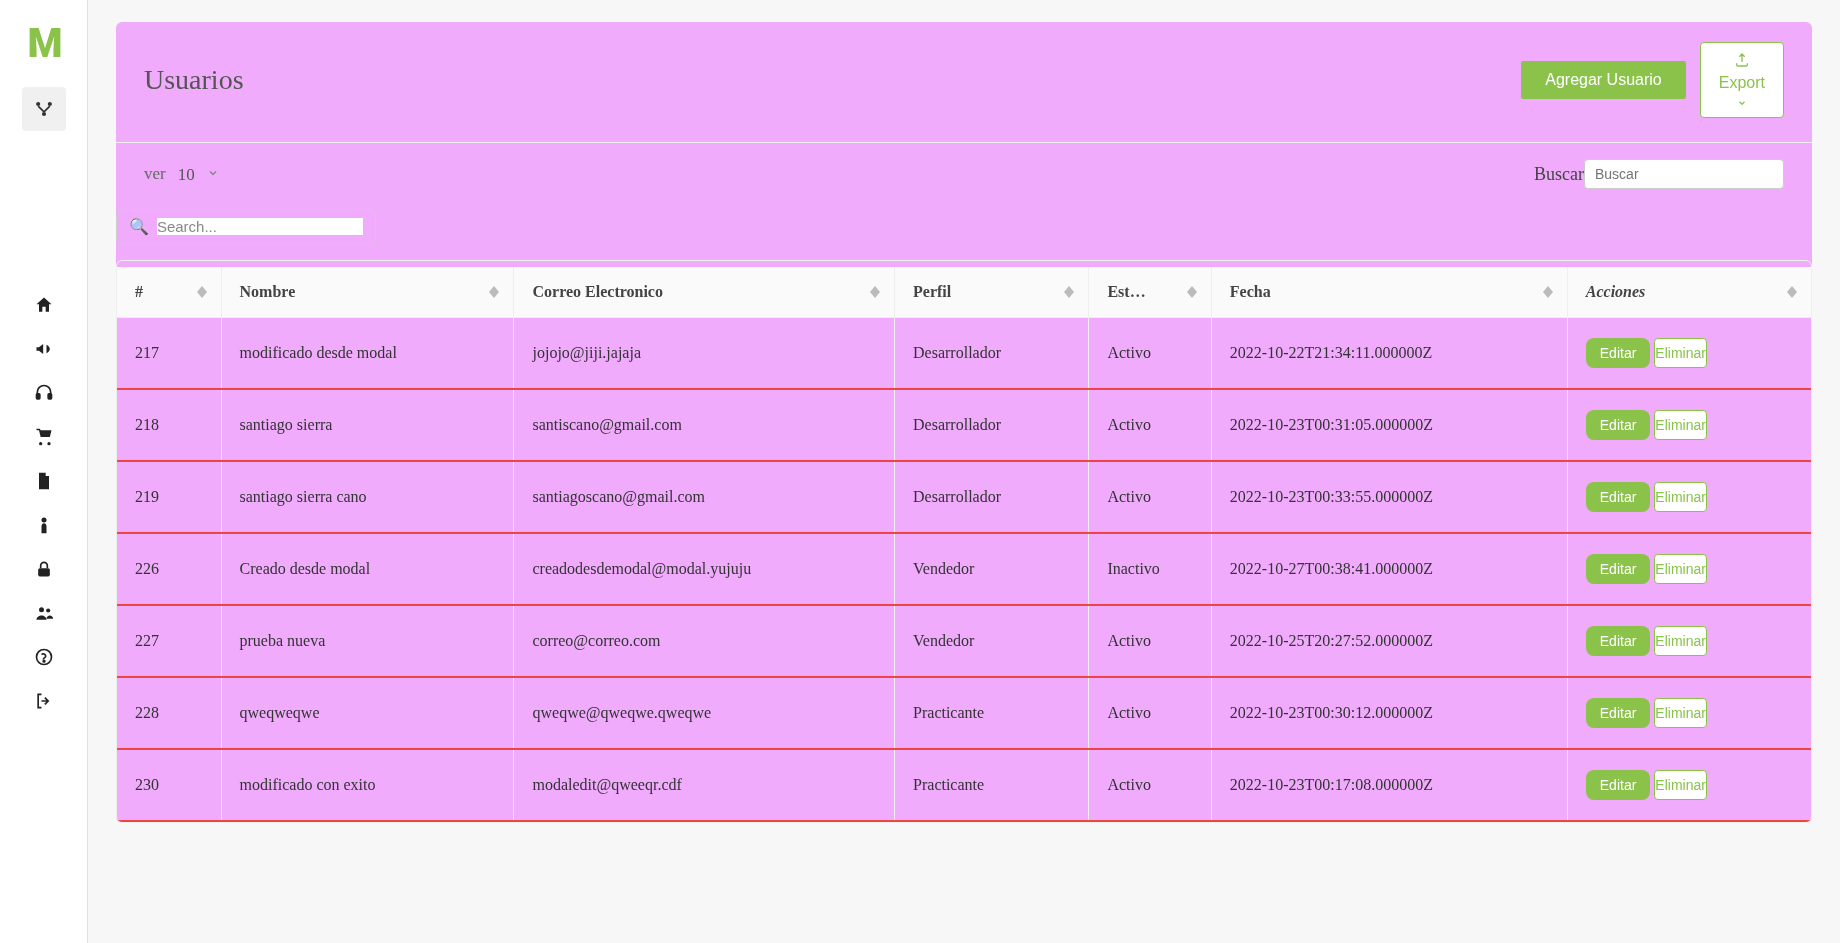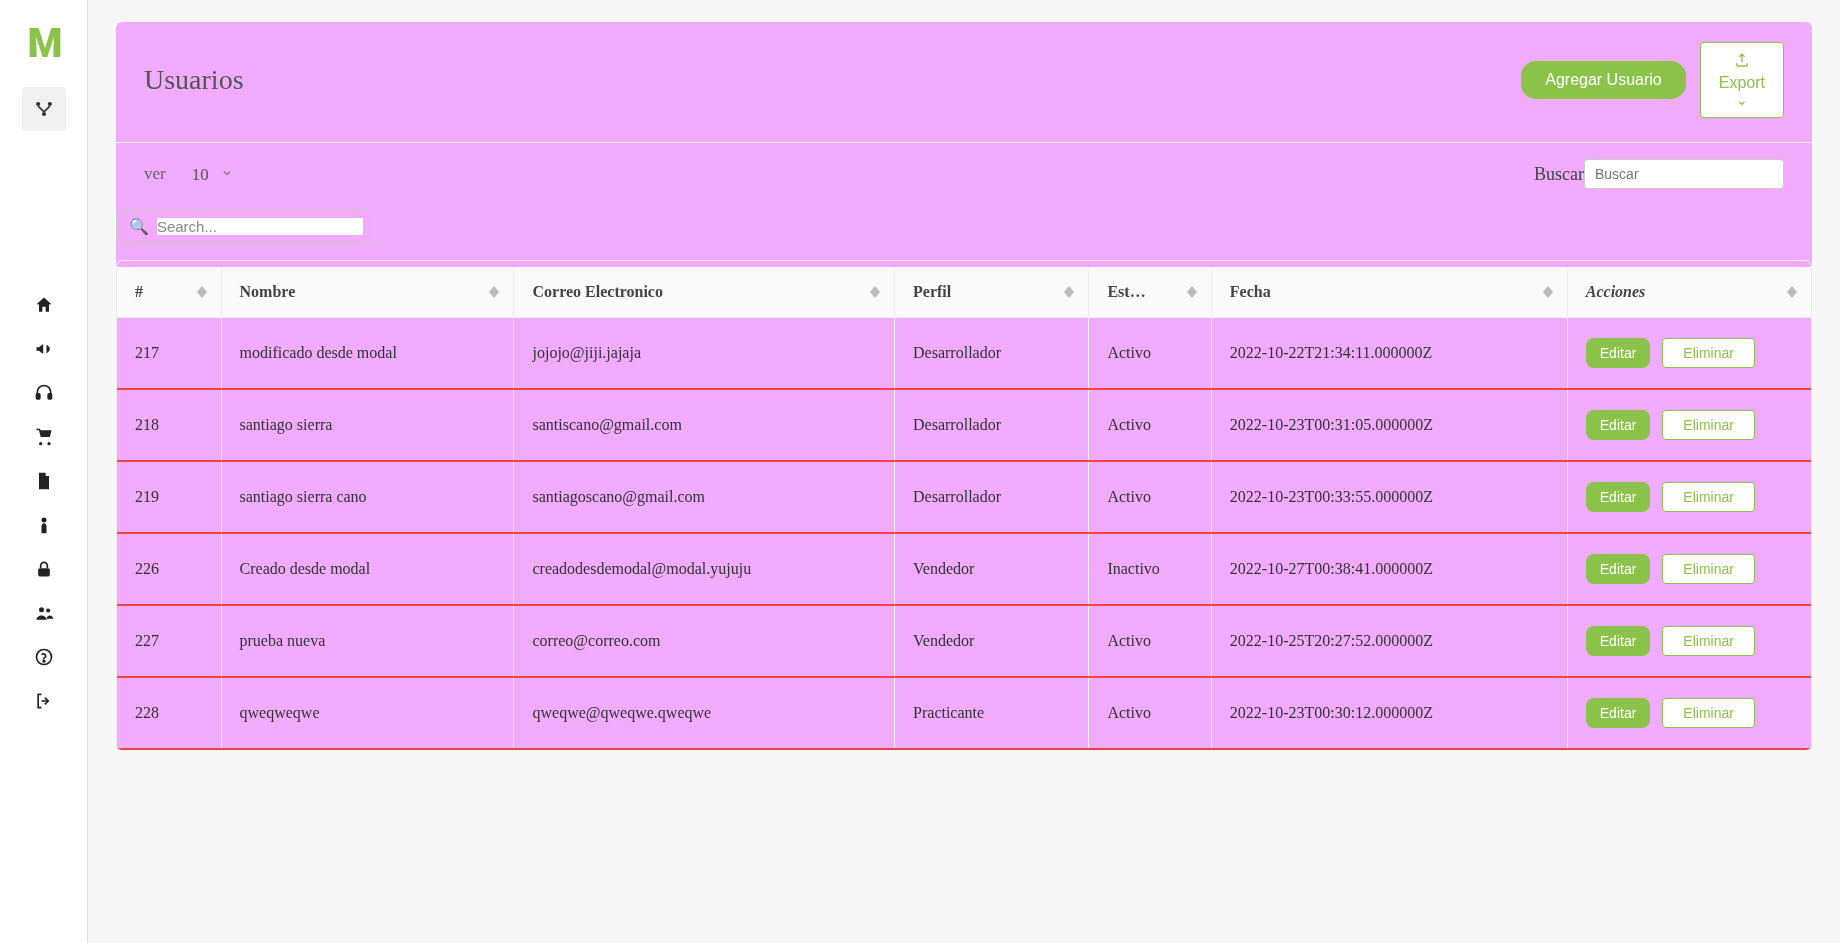--- a/index.html
+++ b/index.html
@@ -9,44 +9,44 @@
 .logo { color: #8bc34a; font-size: 40px; font-weight: 900; margin-bottom: 20px; letter-spacing: -3px; }
 .nav-icon-top { width: 44px; height: 44px; display: flex; align-items: center; justify-content: center; border-radius: 4px; background: #f0f0f0; margin-bottom: 16px; cursor: pointer; }
 .nav-spacer { height: 140px; }
 .nav-icon { width: 44px; height: 36px; display: flex; align-items: center; justify-content: center; cursor: pointer; margin-bottom: 8px; color: #222; }
 .nav-icon svg { width: 20px; height: 20px; }
 .main { flex: 1; padding: 22px 28px; background: #f7f7f7; }
 .card { background: #f0abfc; border-radius: 6px; padding: 0; }
 .card-header { display: flex; justify-content: space-between; align-items: center; padding: 20px 28px 24px 28px; border-bottom: 1px solid #eee; }
 .page-title { font-size: 28px; font-weight: 400; color: #555; font-family: Georgia, serif; }
 .header-actions { display: flex; gap: 14px; align-items: center; }
-.btn-primary { background: #8bc34a; color: #fff; border: none; padding: 10px 24px; border-radius: 15px; font-size: 16px; cursor: pointer; margin-left: 44px; }
+.btn-primary { background: #8bc34a; color: #fff; border: none; padding: 10px 24px; border-radius: 2px; font-size: 16px; cursor: pointer; margin-left: 44px; }
 .btn-export { background: #fff; color: #8bc34a; border: 1px solid #8bc34a; padding: 9px 18px; border-radius: 4px; font-size: 16px; cursor: pointer; display: flex; align-items: center; gap: 6px; flex-direction: column; }
 .controls-row { display: flex; justify-content: space-between; align-items: center; padding: 16px 28px 10px 28px; }
-.ver-group { display: flex; align-items: center; gap: 26px; color: #666; font-size: 17px; font-family: Georgia, serif; }
+.ver-group { display: flex; align-items: center; gap: 12px; color: #666; font-size: 17px; font-family: Georgia, serif; }
 .ver-select { border: none; background: transparent; font-size: 17px; color: #555; padding-right: 24px; cursor: pointer; font-family: Georgia, serif; appearance: none; }
 .ver-select-wrap { position: relative; display: inline-flex; align-items: center; }
 .ver-chev { position: absolute; right: 0; pointer-events: none; color: #888; }
 .buscar-group { display: flex; align-items: center; }
 .buscar-label { font-size: 18px; color: #444; font-family: Georgia, serif; }
 .buscar-input { border: 1px solid #ccc; border-radius: 4px; padding: 6px 10px; font-size: 14px; width: 200px; }
 .search-wrap { padding: 10px 0 16px 0; margin-left: 0; }
 .search-input-wrap { border: 1px solid #ccc; border-radius: 6px; padding: 7px 12px; display: flex; align-items: center; gap: 8px; width: 260px; margin-left: 0; }
 .search-input { border: none; outline: none; font-size: 15px; flex: 1; color: #555; }
 .search-input::placeholder { color: #888; }
 table { width: 100%; border-collapse: collapse; margin-top: 6px; }
 thead { background: #fafafa; }
 th { text-align: left; padding: 16px 18px; font-size: 16px; color: #444; border-bottom: 1px solid #eee; border-right: 1px solid #eee; font-weight: 600; font-family: Georgia, serif; position: relative; }
 th:last-child { border-right: none; }
 .sort-icons { position: absolute; right: 14px; top: 50%; transform: translateY(-50%); display: flex; flex-direction: column; gap: 0; color: #bbb; }
 .sort-icons svg { width: 10px; height: 6px; }
 td { padding: 20px 18px; font-size: 16px; color: #333; border-bottom: 2px solid #ef4444; border-right: 1px solid #eee; font-family: Georgia, serif; }
 td:last-child { border-right: none; }
-.btn-edit { background: #8bc34a; color: #fff; border: none; padding: 7px 14px; border-radius: 8px; font-size: 14px; cursor: pointer; margin-right: 12px; }
-.btn-delete { background: #fff; color: #8bc34a; border: 1px solid #8bc34a; padding: 6px 20px; border-radius: 4px; font-size: 14px; cursor: pointer; }
+.btn-edit { background: #8bc34a; color: #fff; border: none; padding: 7px 14px; border-radius: 8px; font-size: 14px; cursor: pointer; margin-right: 4px; }
+.btn-delete { background: #fff; color: #8bc34a; border: 1px solid #8bc34a; padding: 6px 0; border-radius: 4px; font-size: 14px; cursor: pointer; }
 .col-id { width: 76px; }
 .col-nombre { width: 214px; }
 .col-correo { width: 278px; }
 .col-perfil { width: 142px; }
 .col-estado { width: 88px; }
 .col-fecha { width: 260px; }
 .col-acciones { width: 178px; font-style: italic; }
 .card-body { padding: 0 0 0 0; }
 .table-wrap { border: 1px solid #eee; border-radius: 6px; overflow: hidden; margin: 0; }
 </style>
@@ -281,19 +281,28 @@
                 </tr>
                 <tr>
                   <td>228</td>
                   <td>qweqweqwe</td>
                   <td>qweqwe@qweqwe.qweqwe</td>
                   <td>Practicante</td>
                   <td>Activo</td>
                   <td>2022-10-23T00:30:12.000000Z</td>
                   <td><button class="btn-edit">Editar</button><button class="btn-delete">Eliminar</button></td>
                 </tr>
+                <tr>
+                  <td>230</td>
+                  <td>modificado con exito</td>
+                  <td>modaledit@qweeqr.cdf</td>
+                  <td>Practicante</td>
+                  <td>Activo</td>
+                  <td>2022-10-23T00:17:08.000000Z</td>
+                  <td><button class="btn-edit">Editar</button><button class="btn-delete">Eliminar</button></td>
+                </tr>
               </tbody>
         </table>
         </div>
       </div>
     </div>
   </main>
 </div>
 
 </body></html>

